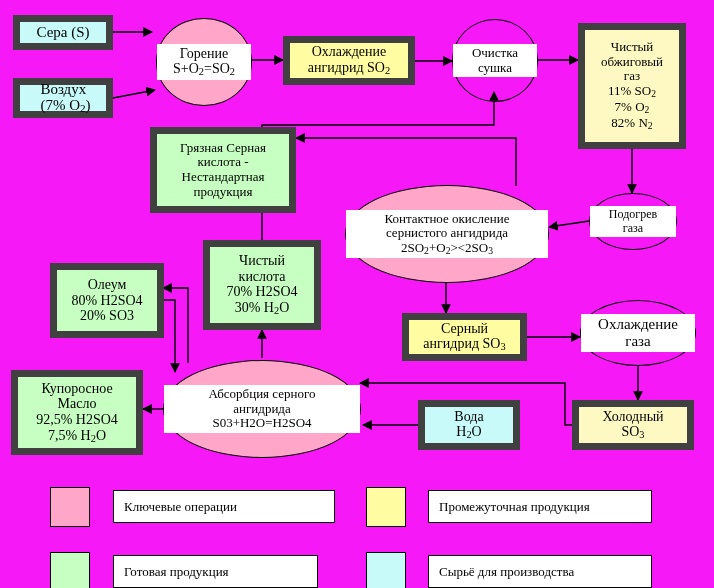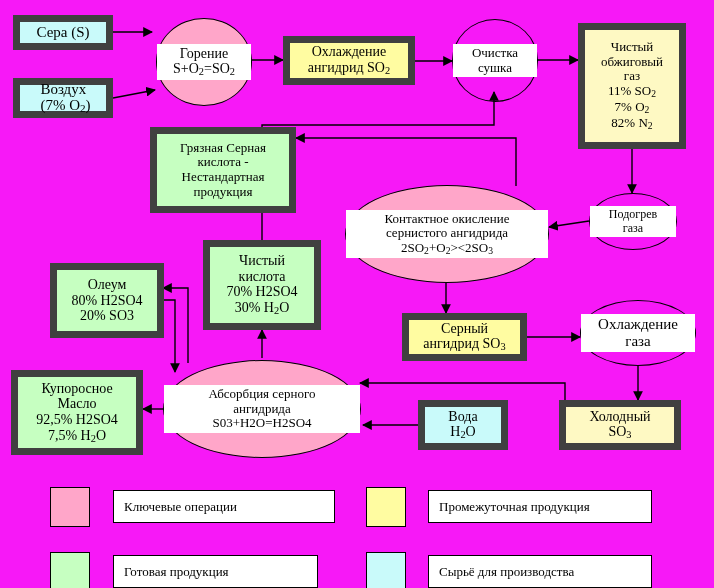--- a/index.html
+++ b/index.html
@@ -199,28 +199,28 @@
   </div>
 
   <div class="node ell" style="left:163px;top:360px;width:198px;height:98px;font-size:13px;">
     <span class="txt">
       <span>Абсорбция серного</span><br>
       <span>ангидрида</span><br>
       <span>S03+H2O=H2SO4</span>
     </span>
   </div>
 
-  <div class="node rect c-raw" style="left:418px;top:400px;width:90px;height:50px;font-size:14px;">
+  <div class="node rect c-raw" style="left:418px;top:400px;width:102px;height:50px;font-size:14px;">
     <span class="txt">
       <span>Вода</span><br>
       <span>H<span class="sub">2</span>O</span>
     </span>
   </div>
 
-  <div class="node rect c-white" style="left:559px;top:400px;width:122px;height:50px;font-size:14px;">
+  <div class="node rect c-white" style="left:572px;top:400px;width:122px;height:50px;font-size:14px;">
     <span class="txt">
       <span>Холодный</span><br>
       <span>SO<span class="sub">3</span></span>
     </span>
   </div>
 
   <div class="node rect c-final" style="left:11px;top:370px;width:132px;height:85px;font-size:14px;">
     <span class="txt">
       <span>Купоросное</span><br>
       <span>Масло</span><br>

